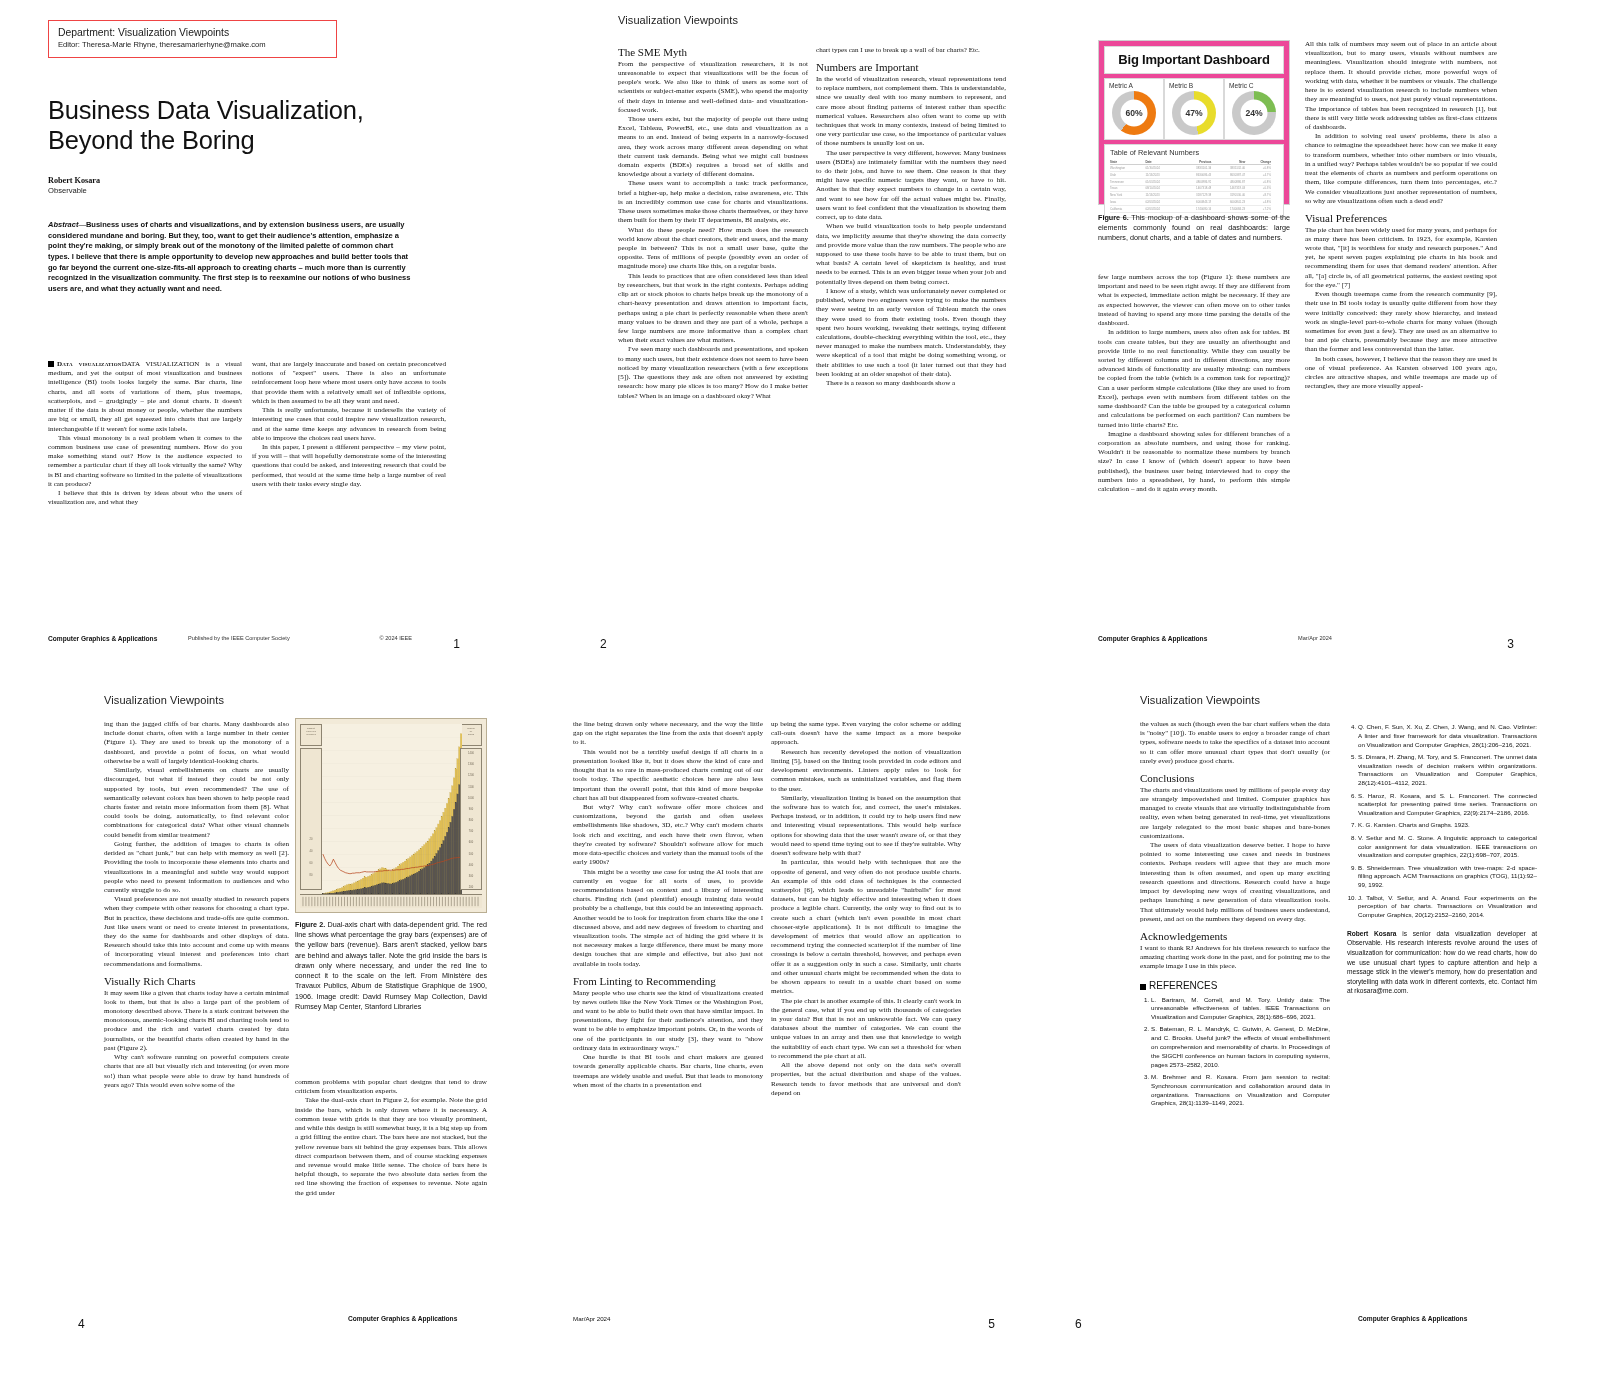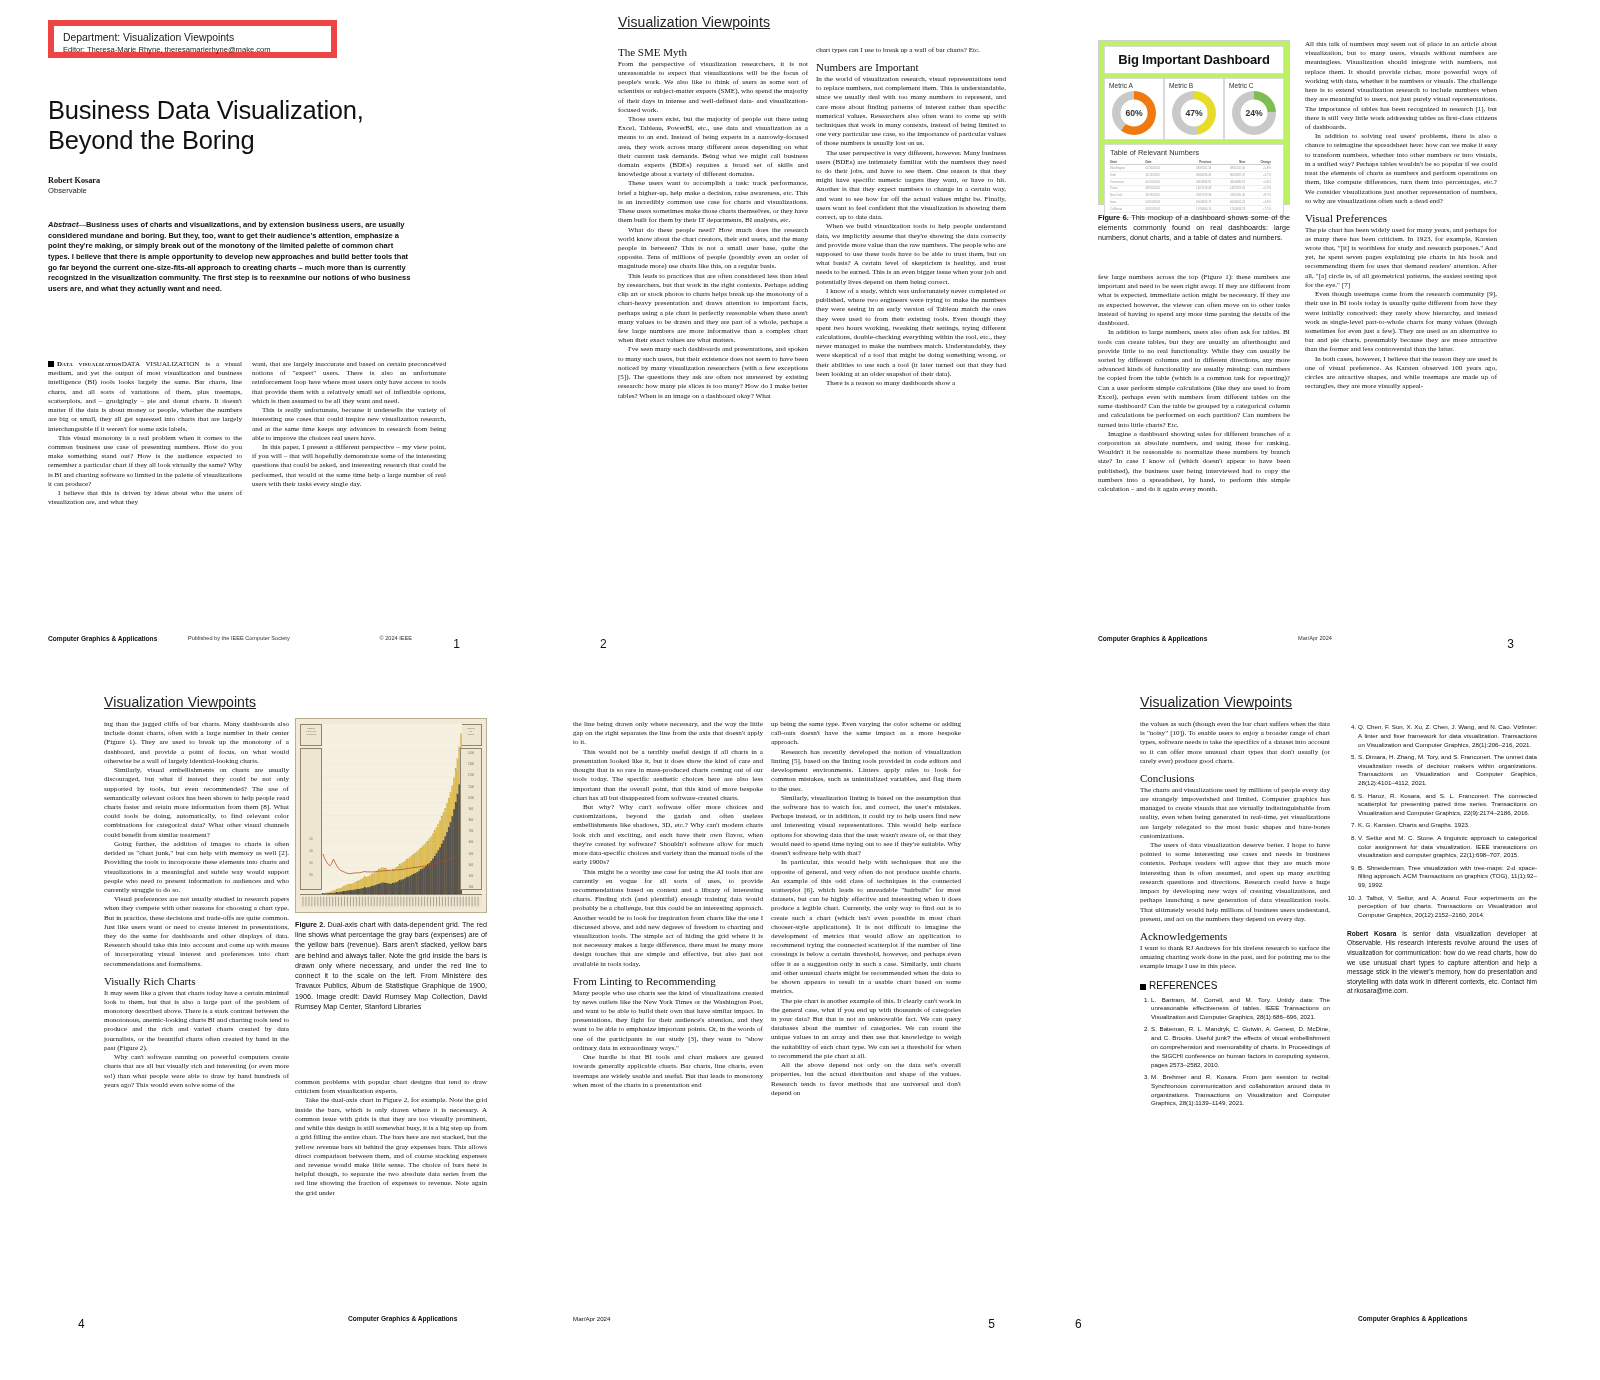--- a/index.html
+++ b/index.html
@@ -16,24 +16,23 @@
     background: #fff;
     overflow: hidden;
   }
   .page {
     position: absolute;
     background: #fff;
   }
   
   .running-head {
     font-family: "Liberation Sans", sans-serif;
-    font-size: 14px;
+    font-size: 11px;
     color: #222;
     letter-spacing: .1px;
-    text-decoration: underline;
   }
   .col {
     font-family: "Liberation Serif", serif;
     font-size: 7.1px;
     line-height: 1.30;
     text-align: justify;
     color: #111;
     -webkit-hyphens: auto; hyphens: auto;
   }
   .col p { margin: 0; text-indent: 10px; }
@@ -59,21 +58,21 @@
     font-variant: small-caps;
     font-weight: bold;
     letter-spacing: .2px;
   }
 
   
   .dept-box {
     position: absolute;
     left: 8px; top: 12px;
     width: 289px; height: 38px;
-    border: 6px solid #ef4444;
+    border: 1px solid #ef4444;
     padding: 5px 8px 0 9px;
     font-family: "Liberation Sans", sans-serif;
   }
   .dept-line1 { font-size: 10.4px; color: #1a1a1a; line-height: 1.25; }
   .dept-line2 { font-size: 7.6px; color: #1a1a1a; line-height: 1.3; margin-top: 1px; }
   .article-title {
     position: absolute;
     left: 8px; top: 88px; width: 380px;
     font-family: "Liberation Sans", sans-serif;
     font-size: 25.5px;
@@ -125,21 +124,21 @@
   }
   .pageno {
     position: absolute;
     font-family: "Liberation Sans", sans-serif;
     font-size: 12px; color: #111;
   }
 
   
   .dash {
     position: absolute;
-    background: #bef264;
+    background: #ec4899;
     border: 1px solid #cfcfcf;
     padding: 5px;
   }
   .dash-title {
     border: 1px solid #d9d9d9;
     background: #fff;
     text-align: center;
     font-family: "Liberation Sans", sans-serif;
     font-weight: bold;
     font-size: 13px;

